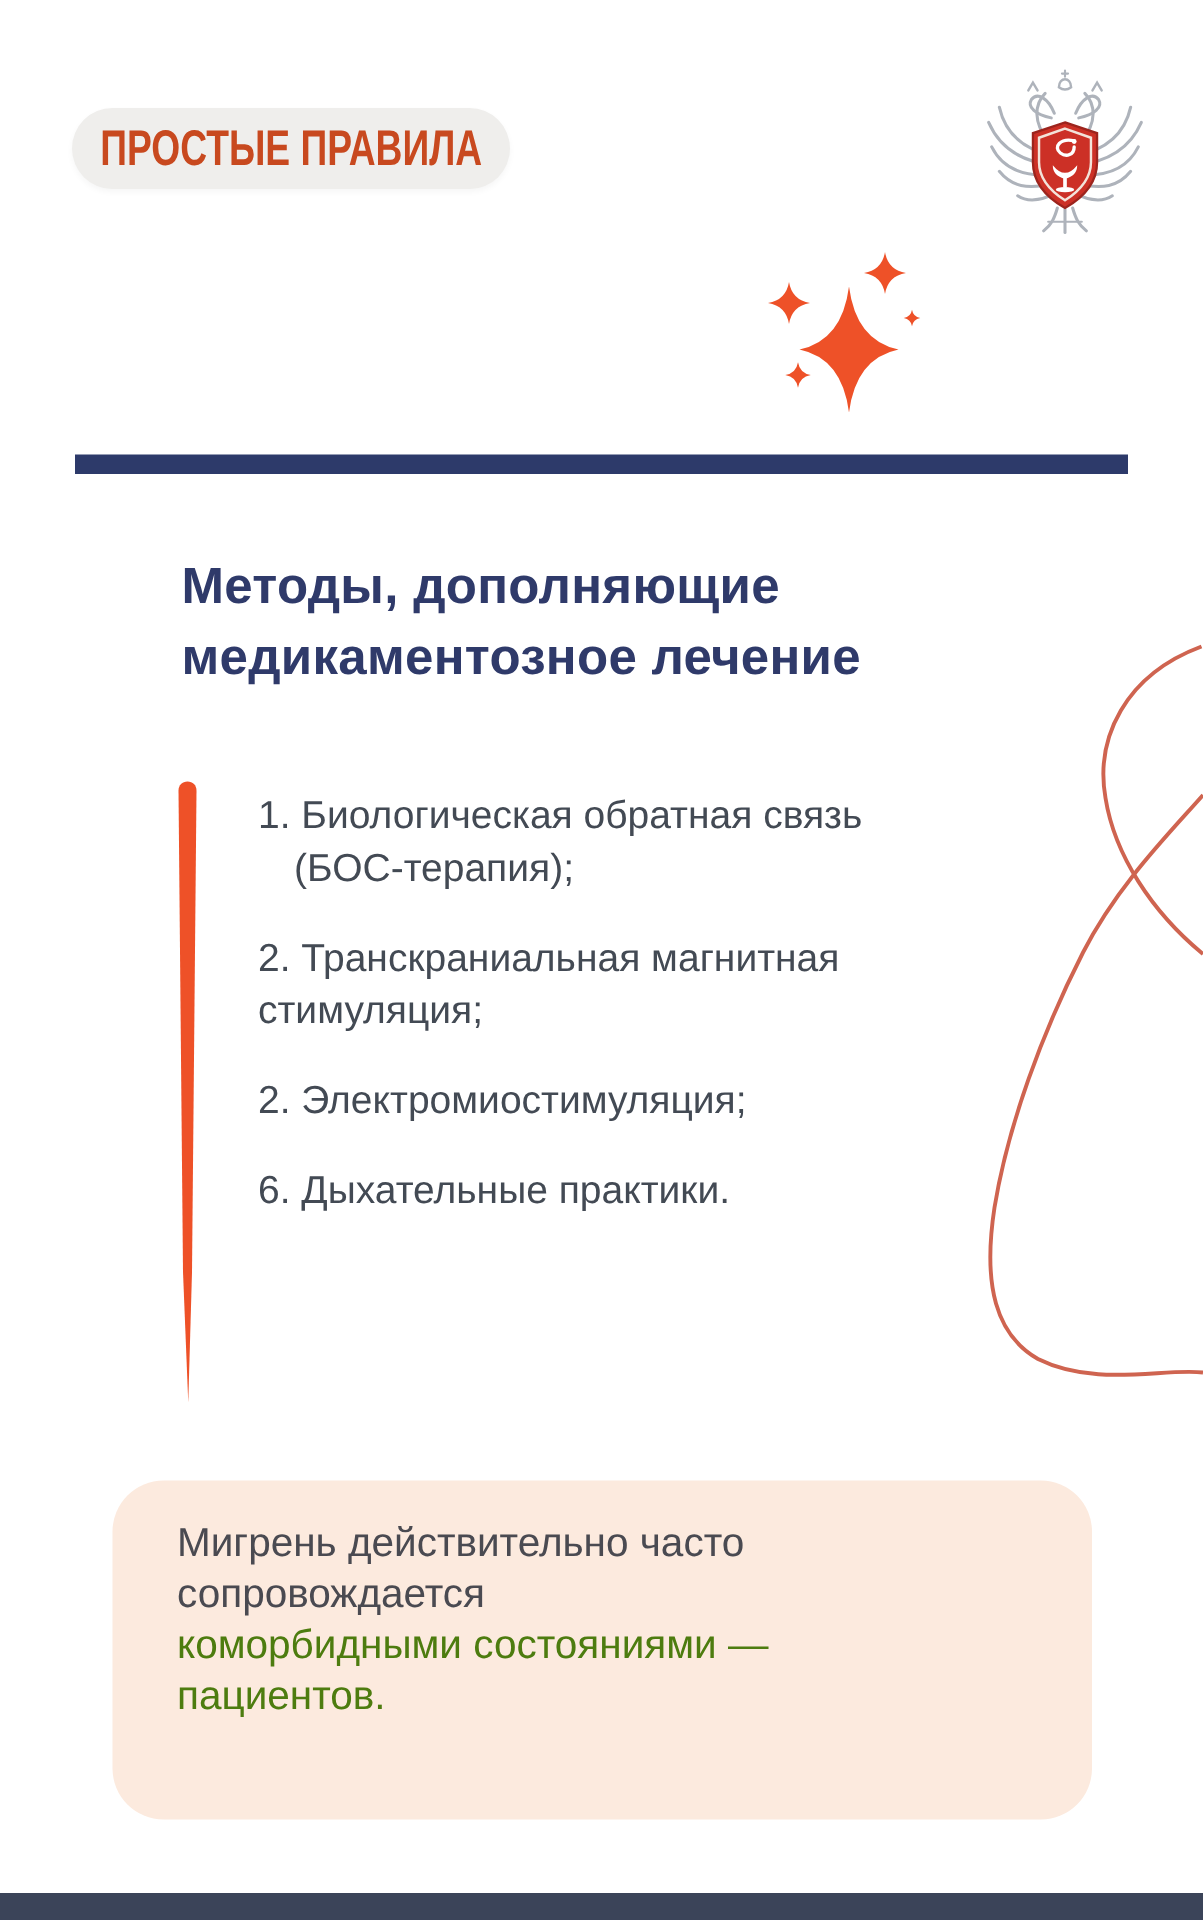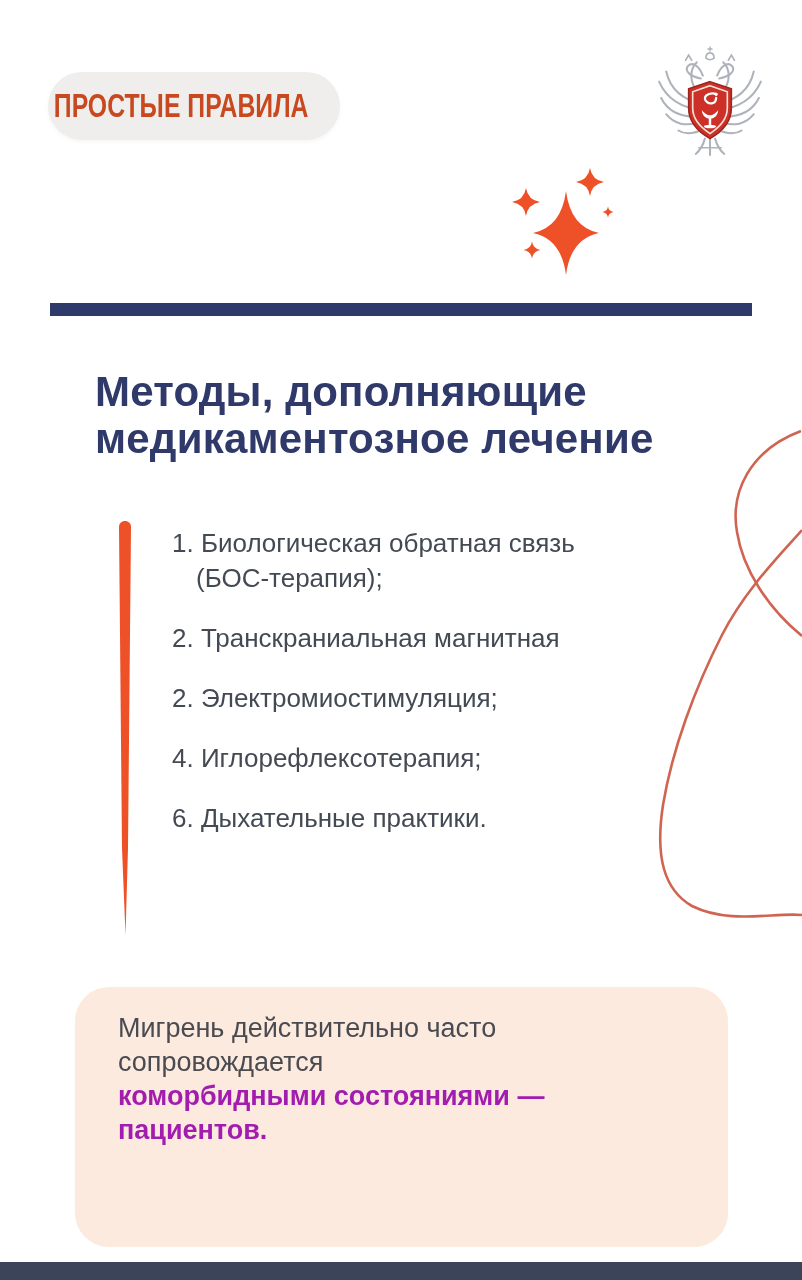--- a/index.html
+++ b/index.html
@@ -3,54 +3,54 @@
 <meta charset="utf-8">
 <style>
   html,body{margin:0;padding:0;}
   body{
     width:802px;height:1280px;position:relative;overflow:hidden;
     background:#ffffff;
     font-family:"Liberation Sans","DejaVu Sans",sans-serif;
   }
   
   .badge{
-    position:absolute;left:48px;top:72px;width:292px;height:68px;
+    position:absolute;left:48px;top:72px;width:292px;height:54px;
     background:#efeeec;border-radius:34px;
-    display:flex;align-items:center;justify-content:flex-end;
+    display:flex;align-items:center;justify-content:center;
     box-shadow:0 2px 4px rgba(0,0,0,0.04);
   }
   .badge span{
     font-size:31px;font-weight:700;color:#c8491f;white-space:nowrap;
     transform:scaleX(0.8) scaleY(1.08);letter-spacing:0px;
   }
   .emblem{position:absolute;left:654px;top:44px;width:112px;height:116px;}
   
   .sparkles{position:absolute;left:500px;top:160px;width:130px;height:150px;}
   .divider{position:absolute;left:50px;top:303px;width:702px;height:13px;background:#2d3a6a;}
   .curve{position:absolute;left:650px;top:420px;width:152px;height:520px;}
   
   .title{
-    position:absolute;left:95px;top:368px;width:600px;
-    font-size:42px;line-height:47px;font-weight:700;color:#2f3a6a;
+    position:absolute;left:121px;top:368px;width:600px;
+    font-size:34px;line-height:47px;font-weight:700;color:#2f3a6a;
     letter-spacing:0.2px;
   }
   
   .list{position:absolute;left:118px;top:514px;width:560px;}
   .accent-line{position:absolute;left:0;top:4px;width:14px;height:420px;}
   .items{margin-left:54px;padding-top:12px;}
   .item{margin-bottom:25px;font-size:26px;line-height:35px;color:#434a54;}
   .item .wrap-indent{padding-left:24px;}
   
   .note{
-    position:absolute;left:75px;top:987px;width:653px;height:260px;
+    position:absolute;left:75px;top:987px;width:653px;height:226px;
     background:#fceade;border-radius:34px;box-sizing:border-box;
     padding:24px 28px 0 43px;
   }
   .note-line{font-size:27px;line-height:34px;color:#4a4a51;}
-  .note-line.em{color:#a21caf;font-weight:700;}
+  .note-line.em{color:#4d7c0f;font-weight:400;}
   
   .footer-bar{position:absolute;left:0;top:1262px;width:802px;height:18px;background:#3b4459;}
 </style>
 </head>
 <body>
 
 <div class="badge">
   <span>ПРОСТЫЕ ПРАВИЛА</span>
 </div>
 
@@ -117,26 +117,24 @@
   <svg class="accent-line" viewBox="0 0 14 420">
     <path d="M7,3 C10.5,3 13,5.5 13,9 L10,330 L7.5,417 L4,330 L1,9 C1,5.5 3.5,3 7,3 Z" fill="#ee5128"></path>
   </svg>
   <div class="items">
     <div class="item">
       <div>1. Биологическая обратная связь</div>
       <div class="wrap-indent">(БОС-терапия);</div>
     </div>
     <div class="item">
       <div>2. Транскраниальная магнитная</div>
+      <div>стимуляция;</div>
     </div>
     <div class="item">
       <div>2. Электромиостимуляция;</div>
-    </div>
-    <div class="item">
-      <div>4. Иглорефлексотерапия;</div>
     </div>
     <div class="item">
       <div>6. Дыхательные практики.</div>
     </div>
   </div>
 </div>
 
 <svg class="curve" viewBox="0 0 152 520">
   <g fill="none" stroke="#cf6450" stroke-width="2.6">
     <path d="M151,11 C100,30 80,72 87,112 C93,150 118,188 152,216"></path>

